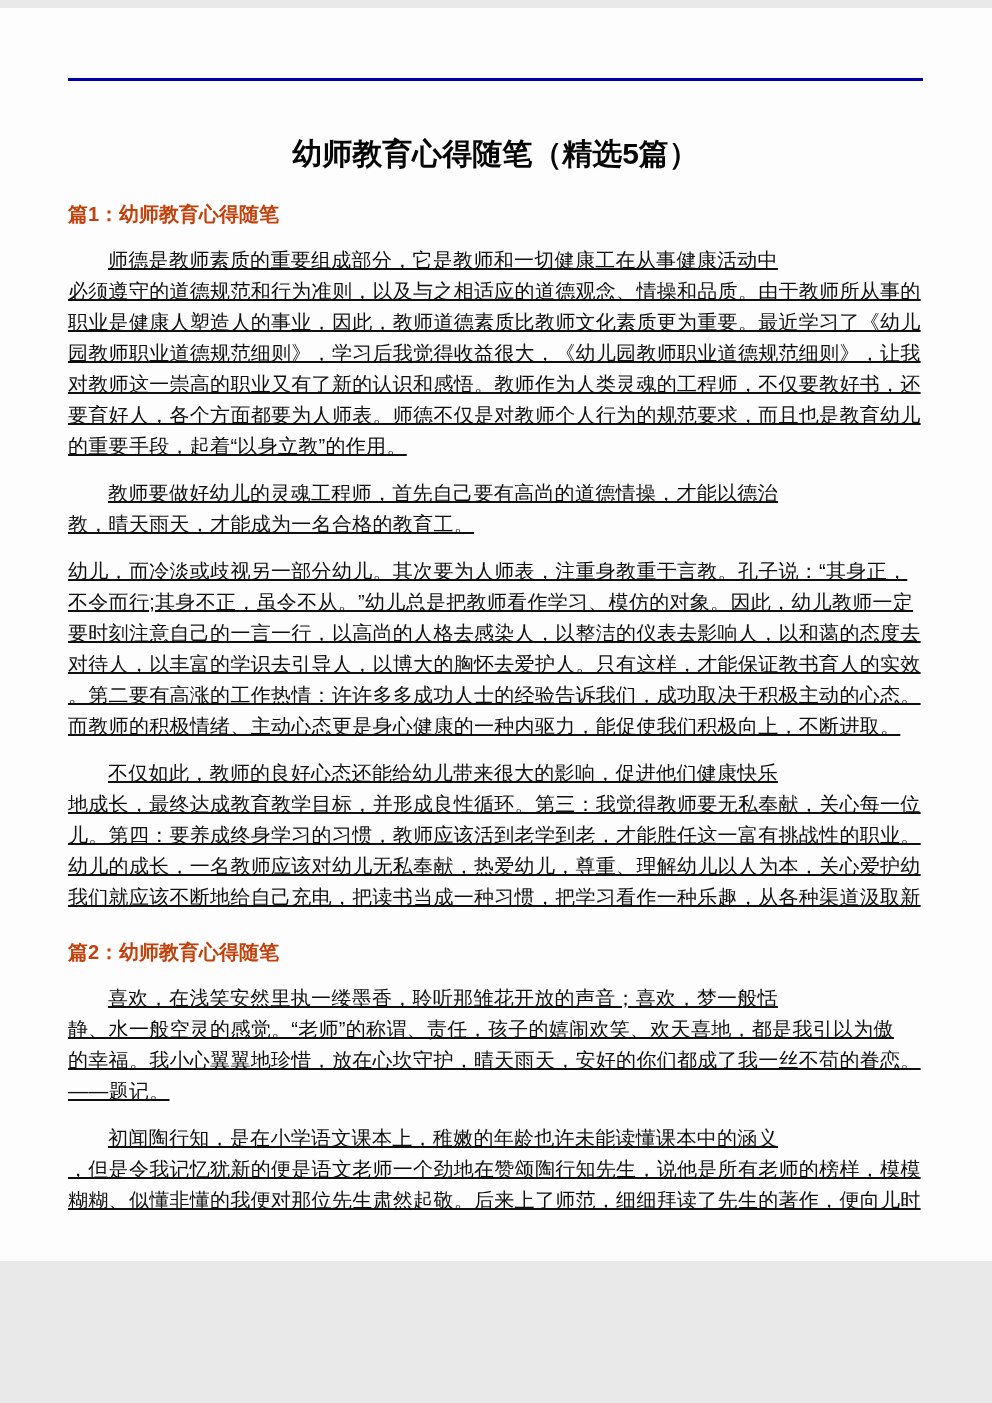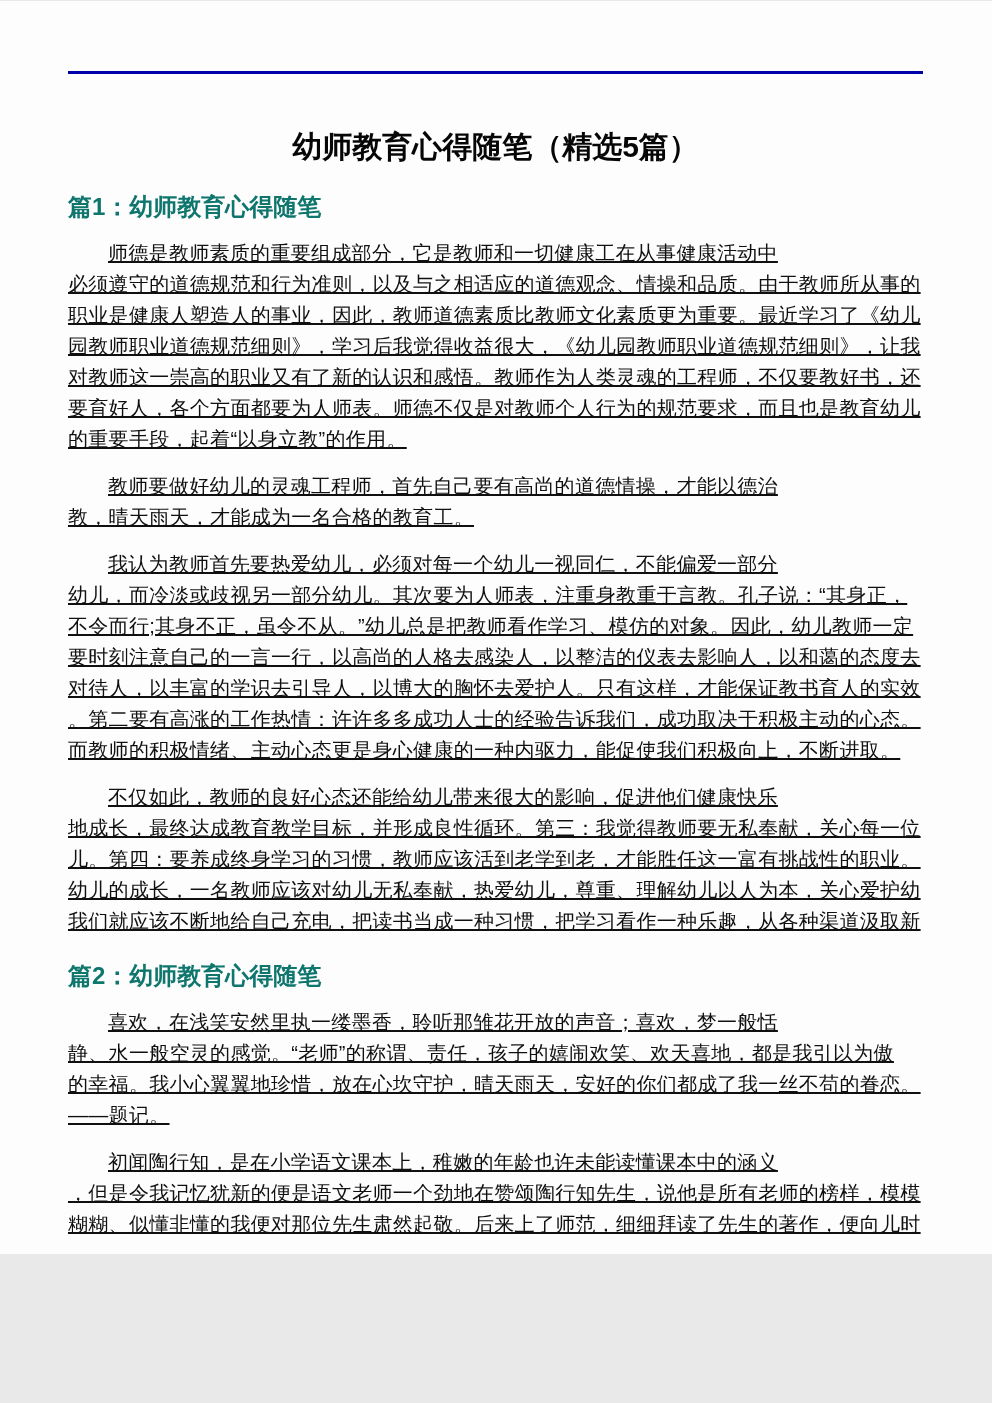--- a/index.html
+++ b/index.html
@@ -5,21 +5,21 @@
   html, body {
     margin: 0;
     padding: 0;
     background: #e9e9e9;
     font-family: "Liberation Sans", sans-serif;
   }
   .page {
     position: relative;
     width: 992px;
     height: 1253px;
-    margin: 1px auto;
+    margin: 8px auto;
     background: #fdfdfd;
     overflow: hidden;
     color: #101010;
   }
   .content {
     margin: 0 69px 0 68px; 
   }
   .rule {
     height: 3px;
     background: #0000a8;
@@ -30,24 +30,24 @@
   .doc-title {
     margin: 52px 0 0 0;
     font-size: 30px;
     line-height: 42px;
     font-weight: bold;
     text-align: center;
     color: #060606;
   }
   .section-heading {
     margin: 24px 0 0 0;
-    font-size: 24px;
+    font-size: 20px;
     line-height: 30px;
     font-weight: bold;
-    color: #0f766e;
+    color: #c2410c;
   }
   .paragraph {
     margin: 16px 0 0 0;
     text-decoration: underline;
   }
   .line {
     font-size: 20px;
     line-height: 31px;
     letter-spacing: 0.3px;
     white-space: normal;
@@ -87,21 +87,20 @@
           <div class="line">园教师职业道德规范细则》，学习后我觉得收益很大，《幼儿园教师职业道德规范细则》，让我</div>
           <div class="line">对教师这一崇高的职业又有了新的认识和感悟。教师作为人类灵魂的工程师，不仅要教好书，还</div>
           <div class="line">要育好人，各个方面都要为人师表。师德不仅是对教师个人行为的规范要求，而且也是教育幼儿</div>
           <div class="line">的重要手段，起着“以身立教”的作用。</div>
         </div>
         <div class="paragraph">
           <div class="line first-line">教师要做好幼儿的灵魂工程师，首先自己要有高尚的道德情操，才能以德治</div>
           <div class="line">教，晴天雨天，才能成为一名合格的教育工。</div>
         </div>
         <div class="paragraph">
-          <div class="line first-line">我认为教师首先要热爱幼儿，必须对每一个幼儿一视同仁，不能偏爱一部分</div>
           <div class="line">幼儿，而冷淡或歧视另一部分幼儿。其次要为人师表，注重身教重于言教。孔子说：“其身正，</div>
           <div class="line">不令而行;其身不正，虽令不从。”幼儿总是把教师看作学习、模仿的对象。因此，幼儿教师一定</div>
           <div class="line">要时刻注意自己的一言一行，以高尚的人格去感染人，以整洁的仪表去影响人，以和蔼的态度去</div>
           <div class="line">对待人，以丰富的学识去引导人，以博大的胸怀去爱护人。只有这样，才能保证教书育人的实效</div>
           <div class="line">。第二要有高涨的工作热情：许许多多成功人士的经验告诉我们，成功取决于积极主动的心态。</div>
           <div class="line">而教师的积极情绪、主动心态更是身心健康的一种内驱力，能促使我们积极向上，不断进取。</div>
         </div>
         <div class="paragraph">
           <div class="line first-line">不仅如此，教师的良好心态还能给幼儿带来很大的影响，促进他们健康快乐</div>
           <div class="line">地成长，最终达成教育教学目标，并形成良性循环。第三：我觉得教师要无私奉献，关心每一位</div>

